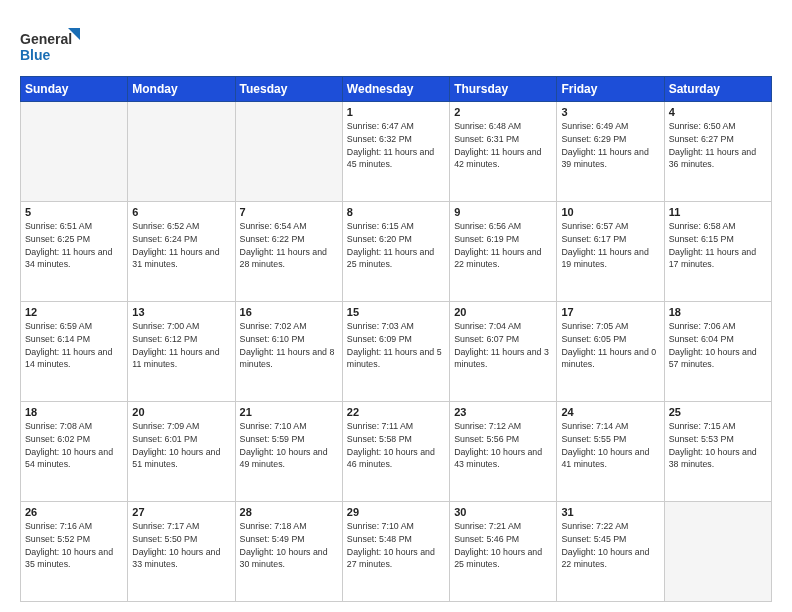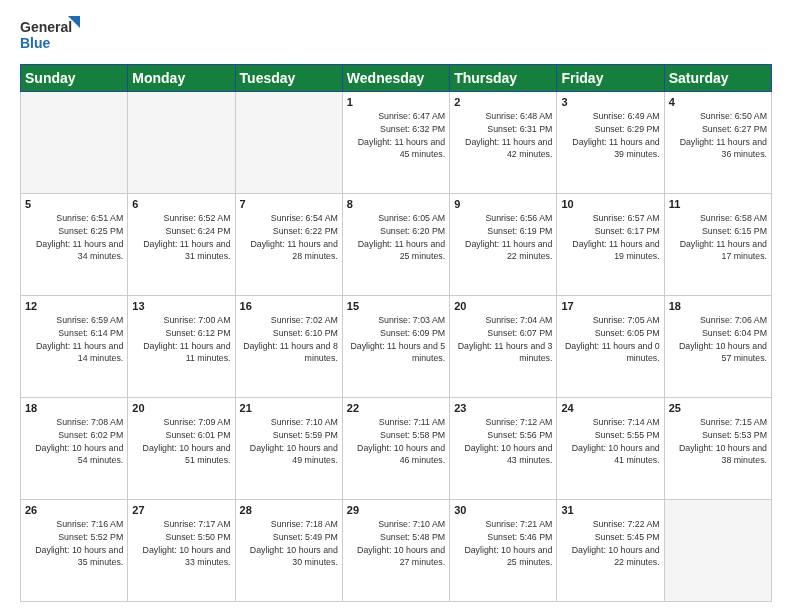--- a/index.html
+++ b/index.html
@@ -6,21 +6,21 @@
     body {
       font-family: Arial, sans-serif;
       background: #fff;
       width: 792px;
       height: 612px;
       overflow: hidden;
     }
     .page {
       width: 792px;
       height: 612px;
-      padding: 16px 20px 10px 20px;
+      padding: 28px 20px 10px 20px;
       display: flex;
       flex-direction: column;
     }
     .header {
       display: flex;
       justify-content: space-between;
       align-items: flex-start;
       margin-bottom: 10px;
     }
     .logo {
@@ -43,23 +43,23 @@
       margin-top: 2px;
     }
     .calendar {
       flex: 1;
       border: 1px solid #ccc;
       border-collapse: collapse;
       width: 100%;
       table-layout: fixed;
     }
     .calendar th {
-      background: #15803d;
+      background: #1d4ed8;
       color: #fff;
-      font-size: 14px;
+      font-size: 12px;
       font-weight: bold;
       padding: 5px 4px;
       text-align: left;
       border: 1px solid #1e4a9a;
     }
     .calendar td {
       border: 1px solid #ccc;
       vertical-align: top;
       padding: 4px 4px 3px 4px;
       font-size: 9px;
@@ -74,21 +74,20 @@
       font-size: 11px;
       font-weight: bold;
       color: #222;
       display: block;
       margin-bottom: 2px;
     }
     .day-info {
       font-size: 8.8px;
       line-height: 1.45;
       color: #333;
-      text-align: right;
     }
   </style>
 </head>
 <body>
 
 <div class="page">
   <div class="header">
     <div class="logo">
         <svg width="60" height="38">
           <text x="0" y="16" font-size="14" font-weight="bold" fill="#333" font-family="Arial">General</text>
@@ -165,21 +164,21 @@
           </td>
           <td>
             <span class="day-number">7</span>
             <div class="day-info">Sunrise: 6:54 AM
 Sunset: 6:22 PM
 Daylight: 11 hours
 and 28 minutes.</div>
           </td>
           <td>
             <span class="day-number">8</span>
-            <div class="day-info">Sunrise: 6:05 AM
+            <div class="day-info">Sunrise: 6:15 AM
 Sunset: 6:20 PM
 Daylight: 11 hours
 and 25 minutes.</div>
           </td>
           <td>
             <span class="day-number">9</span>
             <div class="day-info">Sunrise: 6:56 AM
 Sunset: 6:19 PM
 Daylight: 11 hours
 and 22 minutes.</div>

